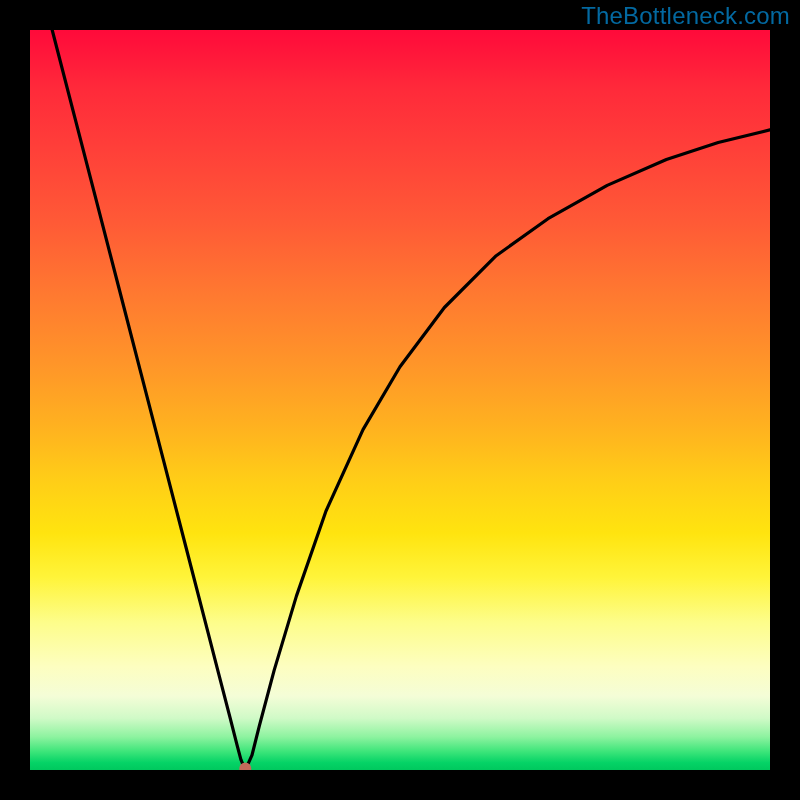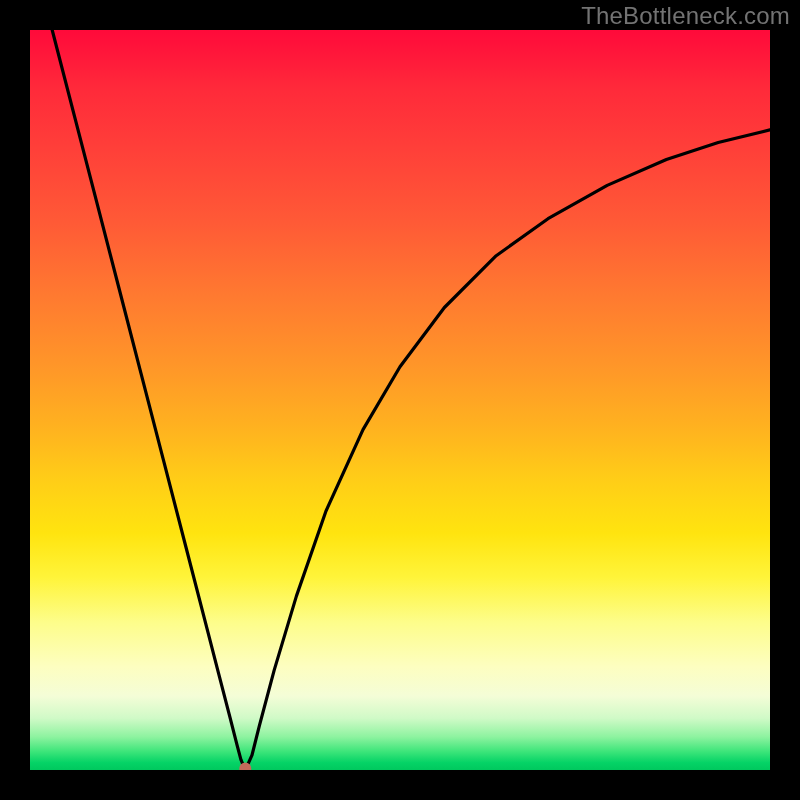--- a/index.html
+++ b/index.html
@@ -14,21 +14,21 @@
   .frame {
     position: relative;
     width: 800px;
     height: 800px;
     background: #000;
   }
   .watermark {
     position: absolute;
     top: 2px;
     right: 10px;
-    color: #737373;
+    color: #0369a1;
     font-size: 24px;
     font-weight: 500;
     letter-spacing: 0.2px;
     z-index: 3;
   }
   .plot-bg {
     position: absolute;
     left: 30px;
     top: 30px;
     width: 740px;

